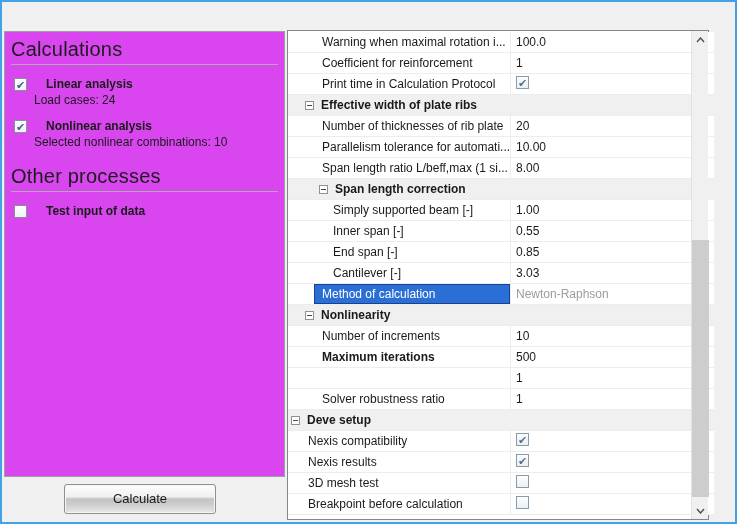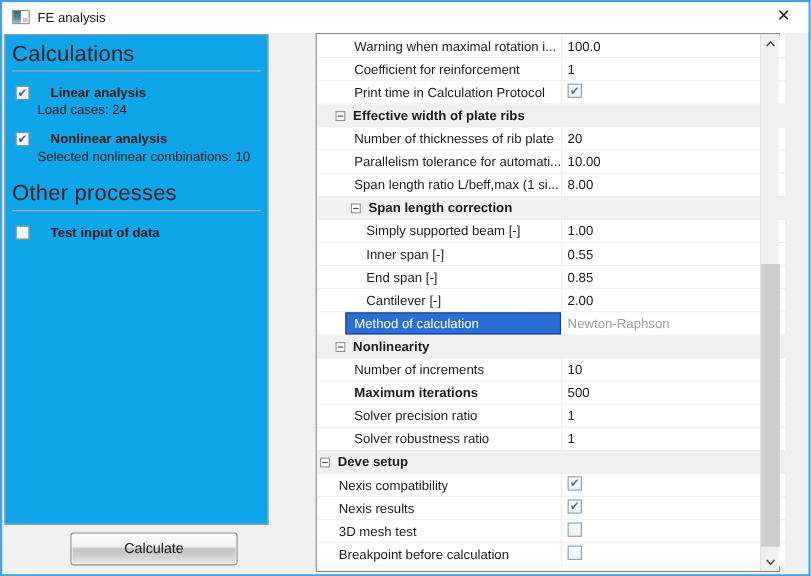--- a/index.html
+++ b/index.html
@@ -6,21 +6,21 @@
   *{box-sizing:border-box;}
   .window{position:relative;width:737px;height:524px;background:#f0f0f0;border:2px solid #41a2e8;overflow:hidden;}
   
   .titlebar{position:absolute;left:0;top:0;width:733px;height:28px;background:#ffffff;}
   .app-icon{position:absolute;left:9px;top:7px;width:16px;height:13px;border:1px solid #8c8c8c;background:#fff;}
   .app-icon .ic-left{position:absolute;left:0;top:0;bottom:0;width:7px;background:linear-gradient(180deg,#2f6d7c 0%,#4b8d92 55%,#9cc4bd 100%);}
   .app-icon .ic-br{position:absolute;right:1px;bottom:1px;width:4px;height:4px;background:#c9c9c9;}
   .title-text{position:absolute;left:32px;top:7px;font-size:12px;color:#111;white-space:nowrap;}
   .close-btn{position:absolute;right:0;top:0;width:45px;height:28px;text-align:center;line-height:26px;font-size:15px;color:#222;cursor:default;}
   
-  .left-panel{position:absolute;left:2px;top:29px;width:240px;height:446px;background:#0ea5e9;border:1px solid #9d9fa2;}
+  .left-panel{position:absolute;left:2px;top:29px;width:281px;height:446px;background:#d946ef;border:1px solid #9d9fa2;}
   .section-heading{position:relative;margin:6px 6px 0 6px;font-size:20px;font-weight:300;color:#1c1c1c;letter-spacing:.2px;}
   .section-rule{height:1px;background:#adadad;margin:3px 6px 0 6px;}
   .check-item{position:relative;margin:12px 0 0 9px;min-height:30px;}
   .cb{position:absolute;left:0;top:1px;width:13px;height:13px;border:1px solid #8a8f94;background:linear-gradient(180deg,#fefefe,#eef3f7);font-size:11px;line-height:12px;text-align:center;color:#46618f;}
   .check-label{margin-left:32px;font-size:12px;font-weight:bold;color:#1a1a1a;}
   .check-sub{margin-left:20px;font-size:12px;color:#1a1a1a;margin-top:2px;}
   
   .calc-btn{position:absolute;left:62px;top:482px;width:152px;height:30px;border:1px solid #8e8f8f;border-radius:3px;
     background:linear-gradient(180deg,#fdfdfd 0%,#f0f0f0 42%,#c3c3c3 50%,#cdcdcd 70%,#e9e9e9 100%);
     font-size:13px;color:#1a1a1a;text-align:center;line-height:28px;box-shadow:0 0 0 1px #f5f5f5 inset;}
@@ -44,28 +44,20 @@
   .scrollbar{position:absolute;right:0;top:0;width:17px;bottom:0;background:#f0f0f0;border-left:1px solid #e2e2e2;}
   .sb-arrow{position:absolute;left:0;width:17px;height:17px;display:flex;align-items:center;justify-content:center;}
   .sb-up{top:0;} .sb-down{bottom:0;}
   .sb-thumb{position:absolute;left:0;width:17px;top:209px;height:257px;background:#cdcdcd;}
 </style>
 </head>
 <body>
 
 <div class="window">
 
-  <div class="titlebar">
-    <div class="app-icon">
-      <div class="ic-left"></div>
-        <div class="ic-br"></div>
-    </div>
-    <div class="title-text">FE analysis</div>
-    <div class="close-btn">✕</div>
-  </div>
 
   <div class="left-panel">
     <div class="section-heading">Calculations</div>
     <div class="section-rule"></div>
 
     <div class="check-item">
       <div class="cb">✔</div>
       <div class="check-label">Linear analysis</div>
       <div class="check-sub">Load cases: 24</div>
     </div>
@@ -144,21 +136,21 @@
           <div class="value">0.55</div>
         </div>
         <div class="row">
           <div class="divline"></div>
           <div class="plabel" style="left: 45px;">End span [-]</div>
           <div class="value">0.85</div>
         </div>
         <div class="row">
           <div class="divline"></div>
           <div class="plabel" style="left: 45px;">Cantilever [-]</div>
-          <div class="value">2.00</div>
+          <div class="value">3.03</div>
         </div>
         <div class="row">
           <div class="sel" style="left: 26px; width: 196px;"></div>
           <div class="divline"></div>
           <div class="plabel sel-text" style="left: 34px;">Method of calculation</div>
           <div class="value muted">Newton-Raphson</div>
         </div>
         <div class="row group">
           <div class="expbox" style="left: 17px;">
             <div class="minus"></div>
@@ -170,21 +162,20 @@
           <div class="plabel" style="left: 34px;">Number of increments</div>
           <div class="value">10</div>
         </div>
         <div class="row">
           <div class="divline"></div>
           <div class="plabel" style="left: 34px; font-weight: bold;">Maximum iterations</div>
           <div class="value">500</div>
         </div>
         <div class="row">
           <div class="divline"></div>
-          <div class="plabel" style="left: 34px;">Solver precision ratio</div>
           <div class="value">1</div>
         </div>
         <div class="row">
           <div class="divline"></div>
           <div class="plabel" style="left: 34px;">Solver robustness ratio</div>
           <div class="value">1</div>
         </div>
         <div class="row group">
           <div class="expbox" style="left: 3px;">
             <div class="minus"></div>

